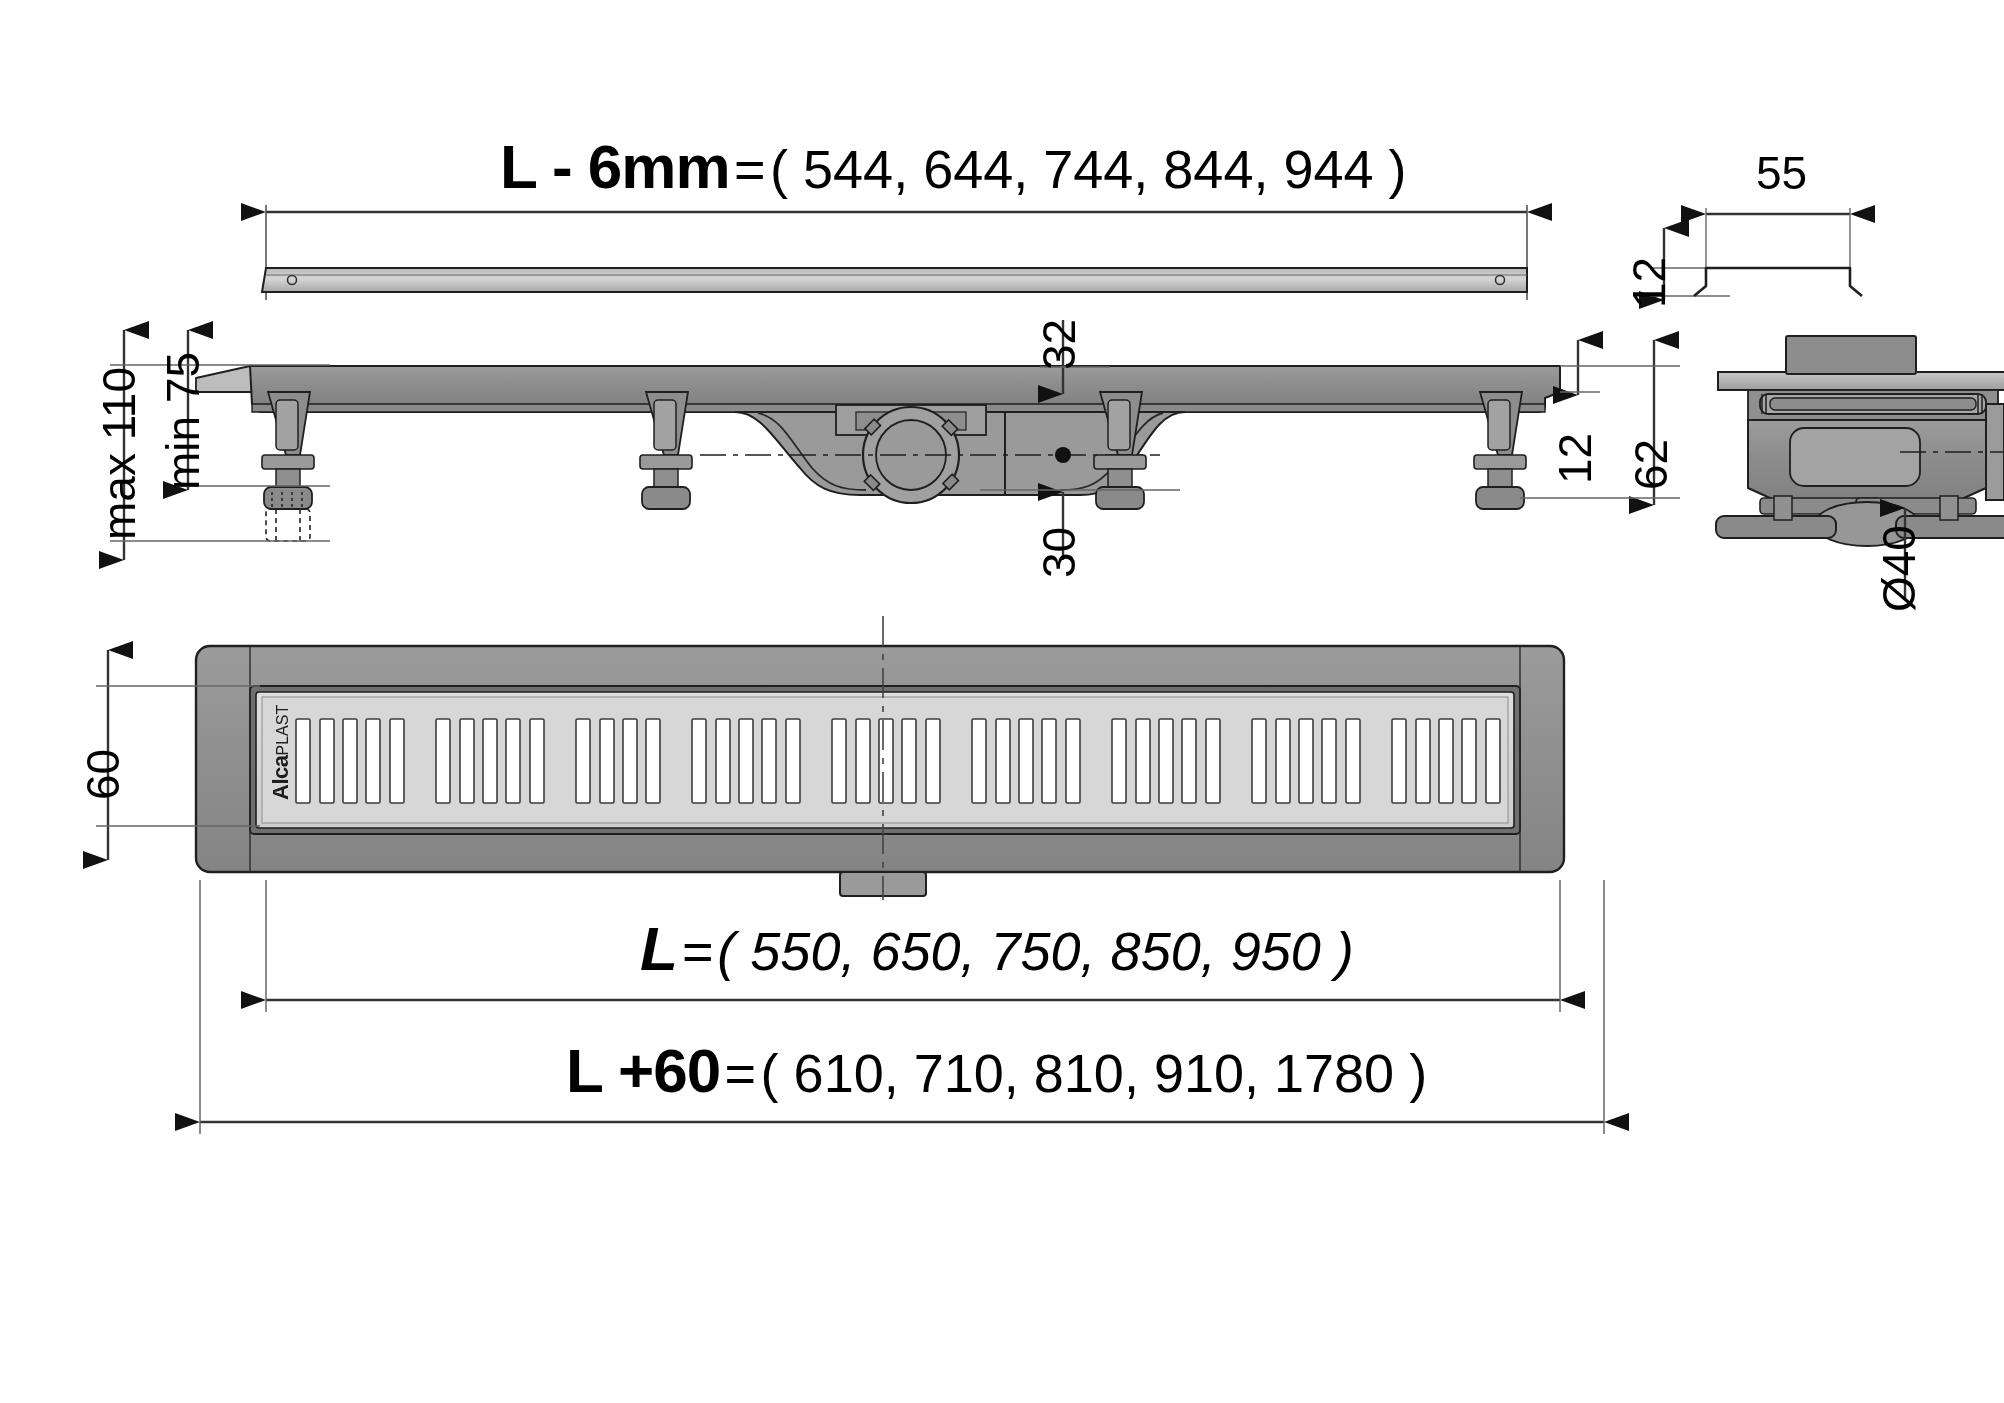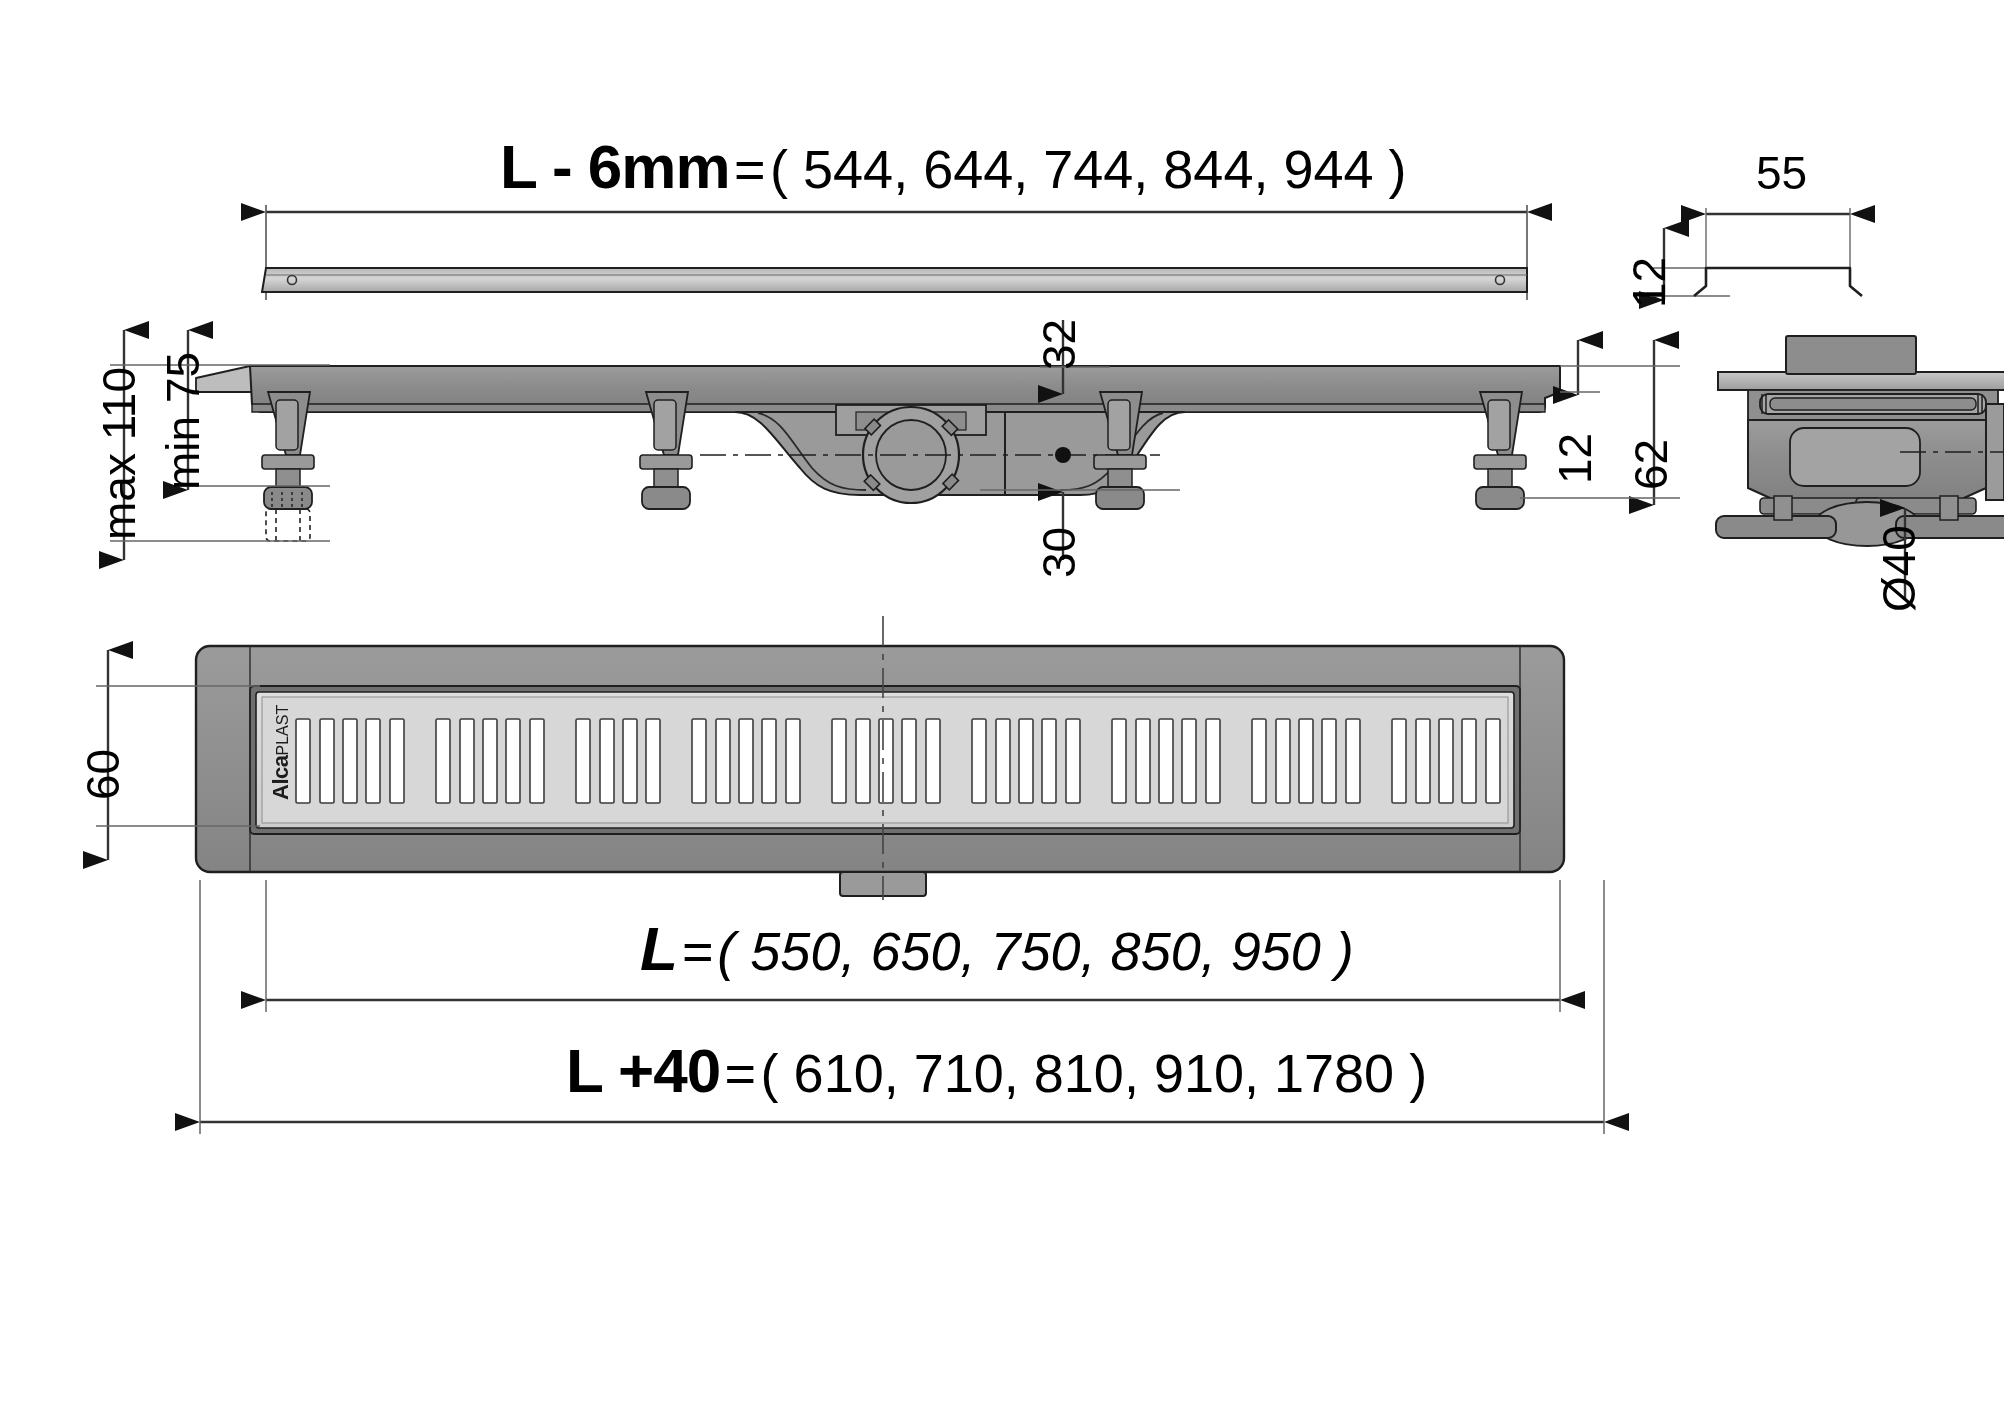--- a/index.html
+++ b/index.html
@@ -388,20 +388,20 @@
     <span class="alca">Alca</span><span class="plast">PLAST</span>
   </div>
 
   <div class="dimtext" style="left:640px; top:918px;font-style:italic;">
     <span class="big-bold">L</span>
     <span class="big-reg">=</span>
     <span class="big-reg">( 550, 650, 750, 850, 950 )</span>
   </div>
 
   <div class="dimtext" style="left:566px; top:1040px;">
-    <span class="big-bold">L +40</span>
+    <span class="big-bold">L +60</span>
     <span class="big-reg">=</span>
     <span class="big-reg">( 610, 710, 810, 910, 1780 )</span>
   </div>
 
   <span class="hidden-acc">Alcaplast linear shower drain technical drawing</span>
 
 </div>
 
 </body></html>

